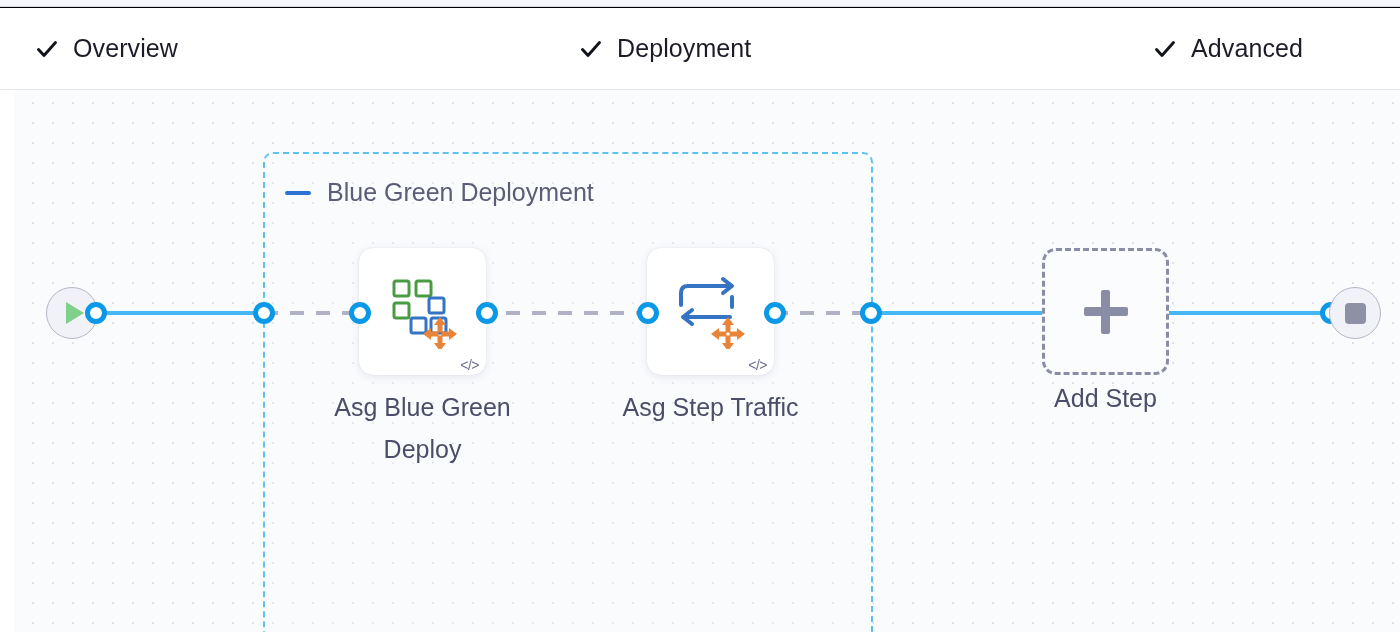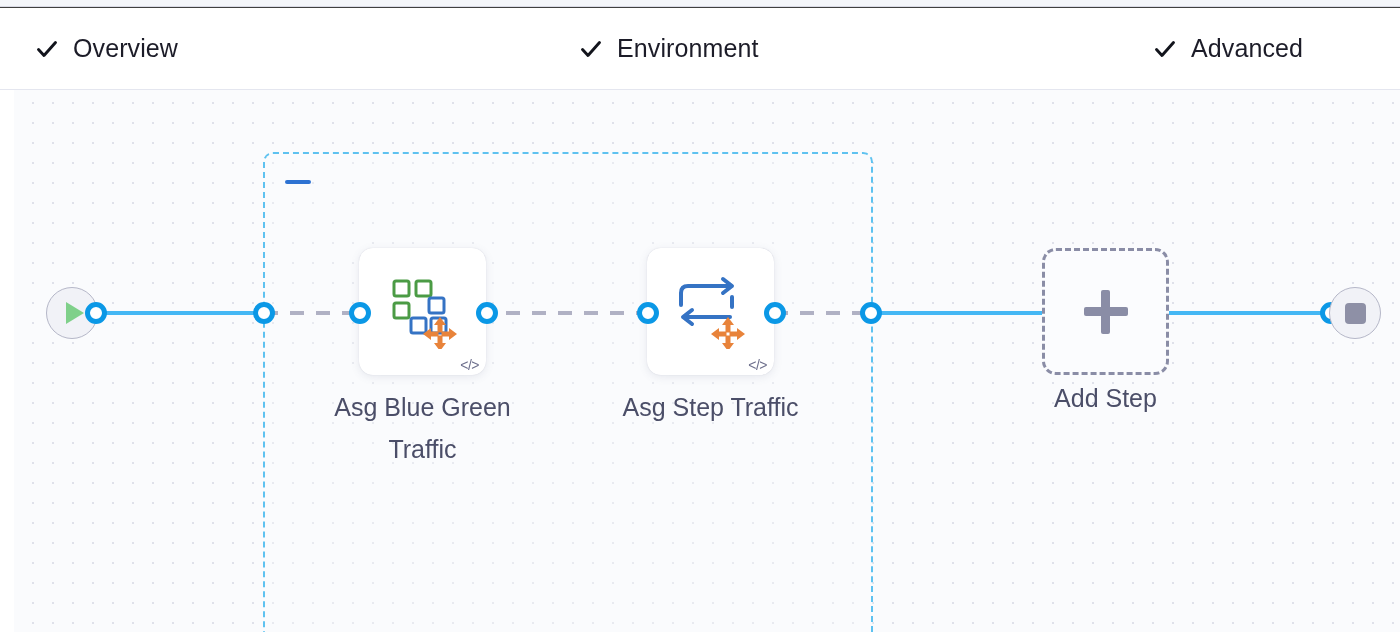--- a/index.html
+++ b/index.html
@@ -9,21 +9,21 @@
   }
   body {
     font-family: "Liberation Sans", sans-serif;
     -webkit-font-smoothing: antialiased;
   }
   #app {
     position: relative;
     width: 1400px;
     height: 632px;
     overflow: hidden;
-    background: #404040;
+    background: #000000;
   }
 
   
   .top-strip {
     position: absolute;
     left: 0; top: 0;
     width: 1400px; height: 7px;
     background: #f4f6fa;
     border-bottom: 1px solid #d9dae5;
     box-sizing: border-box;
@@ -278,21 +278,21 @@
 
     </div>
 
 
     <div class="tab" style="left:578px;width:213px;">
       <span class="check">
         <svg width="22" height="22" viewBox="0 0 22 22">
             <path d="M2.5 11.5 L8 17.5 L19.5 4.5" fill="none" stroke="#12141c" stroke-width="2.9" stroke-linecap="round" stroke-linejoin="round"></path>
           </svg>
       </span>
-      <span class="tab-label">Environment</span>
+      <span class="tab-label">Deployment</span>
 
     </div>
 
 
     <div class="tab" style="left:1152px;width:181px;">
       <span class="check">
         <svg width="22" height="22" viewBox="0 0 22 22">
             <path d="M2.5 11.5 L8 17.5 L19.5 4.5" fill="none" stroke="#12141c" stroke-width="2.9" stroke-linecap="round" stroke-linejoin="round"></path>
           </svg>
       </span>
@@ -303,20 +303,21 @@
   </div>
 
   <div class="canvas">
 
     <div class="canvas-left-gutter"></div>
 
     <div class="group-box" style="left:263px;top:62px;width:610px;height:520px;"></div>
 
     <div class="group-header" style="left:285px;top:90px;">
       <span class="group-collapse"></span>
+      <span class="group-title">Blue Green Deployment</span>
     </div>
 
     <div class="link solid" style="left:96px;top:221px;width:178px;"></div>
     <div class="link dashed" style="left:264px;top:221px;width:106px;"></div>
     <div class="link dashed" style="left:480px;top:221px;width:178px;"></div>
     <div class="link dashed" style="left:644px;top:221px;width:236px;"></div>
     <div class="link solid" style="left:866px;top:221px;width:180px;"></div>
     <div class="link solid" style="left:1152px;top:221px;width:184px;"></div>
 
     <div class="terminal" style="left:46px;top:197px;">
@@ -342,21 +343,21 @@
             <g transform="translate(40,40)" fill="#e8833a">
               <path d="M14 2 L20 10 L16.5 10 L16.5 17.5 L11.5 17.5 L11.5 10 L8 10 Z"></path>
               <path d="M14 36 L8 28 L11.5 28 L11.5 20.5 L16.5 20.5 L16.5 28 L20 28 Z"></path>
               <path d="M-3 19 L5 13 L5 16.5 L12.5 16.5 L12.5 21.5 L5 21.5 L5 25 Z"></path>
               <path d="M31 19 L23 25 L23 21.5 L15.5 21.5 L15.5 16.5 L23 16.5 L23 13 Z"></path>
             </g>
           </svg>
         </span>
         <span class="code-badge">&lt;/&gt;</span>
       </div>
-      <div class="step-label">Asg Blue Green Traffic</div>
+      <div class="step-label">Asg Blue Green Deploy</div>
     </div>
     <div class="port" style="left:349px;top:212px;"></div>
     <div class="port" style="left:476px;top:212px;"></div>
 
     <div class="step" style="left:647px;top:158px;">
       <div class="step-card">
         <span class="step-icon">
           <svg width="74" height="74" viewBox="0 0 74 74">
 
             <path d="M7 30 L7 18 Q7 11 14 11 L56 11" fill="none" stroke="#3573c4" stroke-width="4" stroke-linecap="round"></path>

